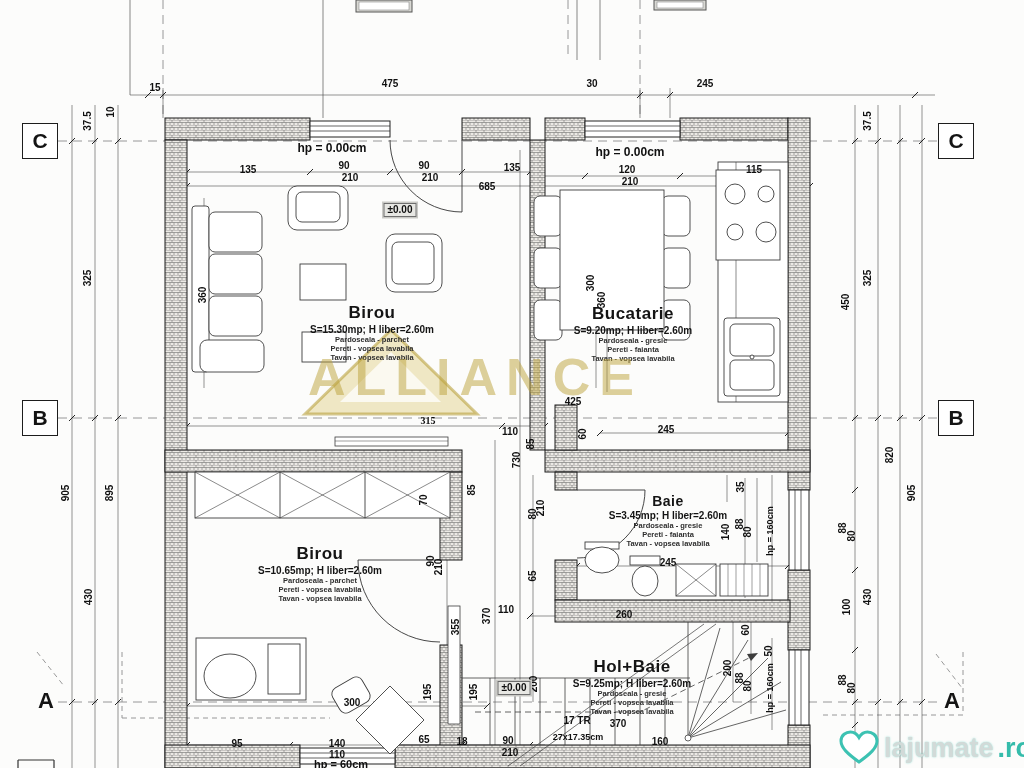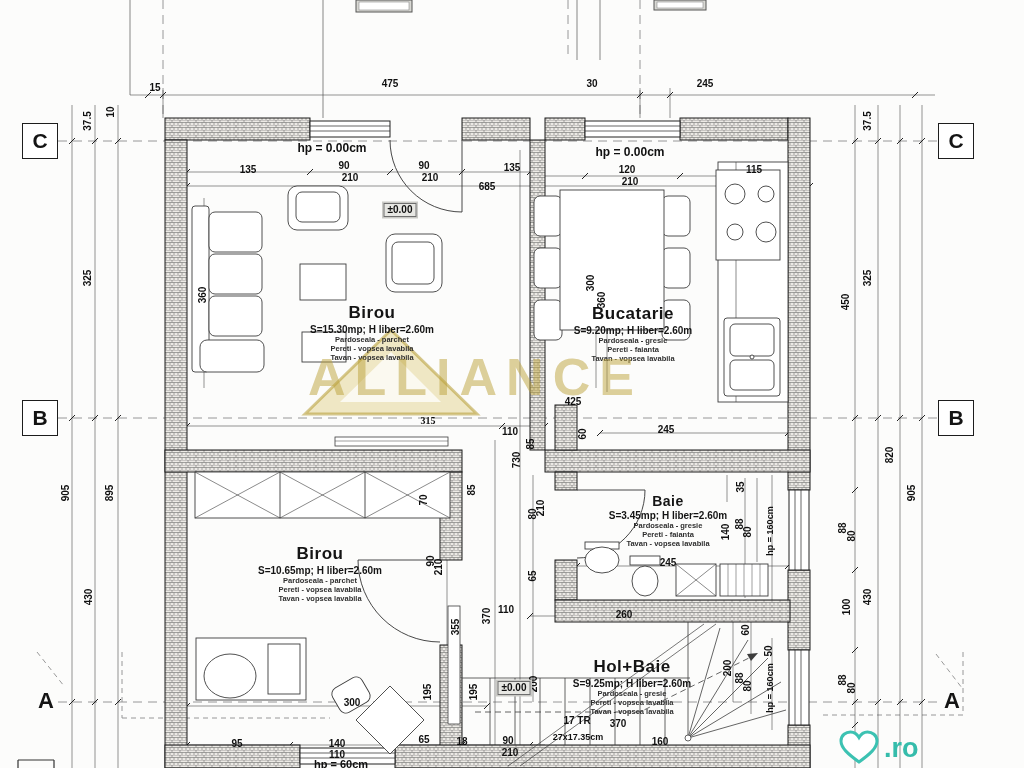--- a/index.html
+++ b/index.html
@@ -324,16 +324,17 @@
       <div class="dim" style="left: 462px; top: 742px;">18</div>
       <div class="dim" style="left: 508px; top: 741px;">90</div>
       <div class="dim" style="left: 510px; top: 753px;">210</div>
     </div>
 
   <div id="wm-alliance">ALLIANCE</div>
   <div id="wm-site">
     <svg width="42" height="36" viewBox="0 0 42 36">
       <path d="M21 32 C10 24 3 18 3 11 C3 5 8 2 12.5 2 C16 2 19 4 21 7.5 C23 4 26 2 29.5 2 C34 2 39 5 39 11 C39 18 32 24 21 32 Z" fill="#ffffff" stroke="#3cc2b2" stroke-width="3"></path>
     </svg>
+    <span class="site-name">lajumate</span>
       <span class="site-tld">.ro</span>
   </div>
 
 </div>
 
 </body></html>

